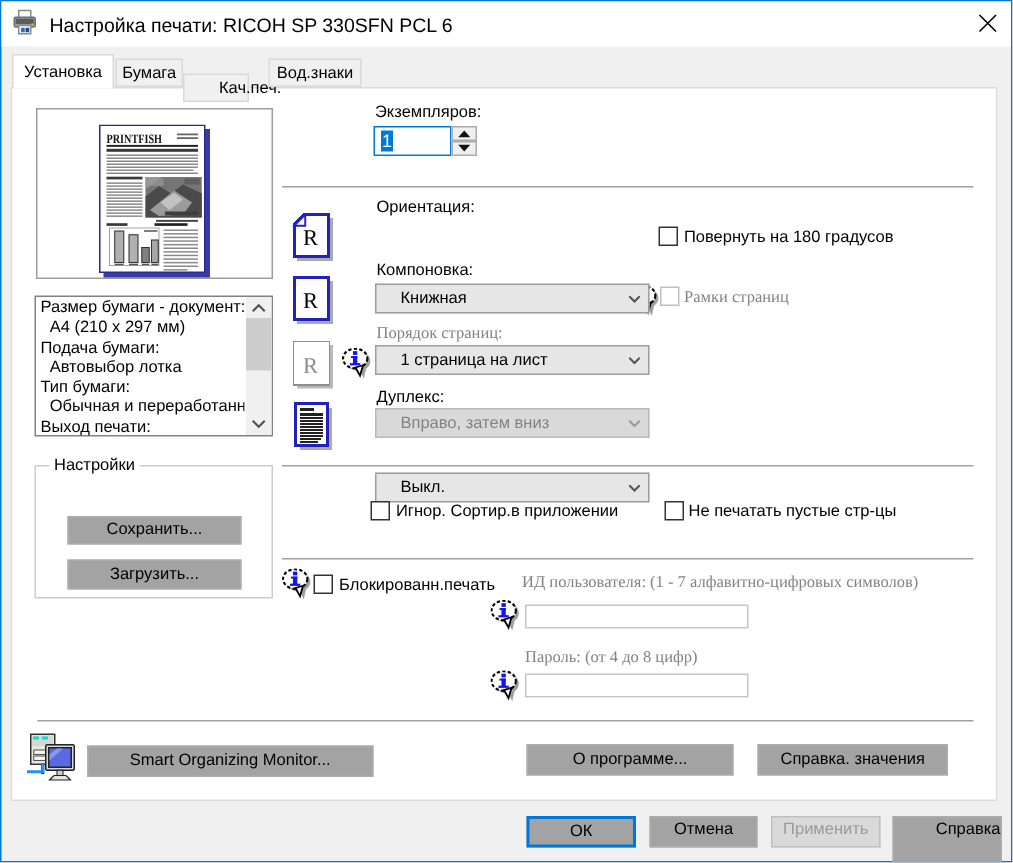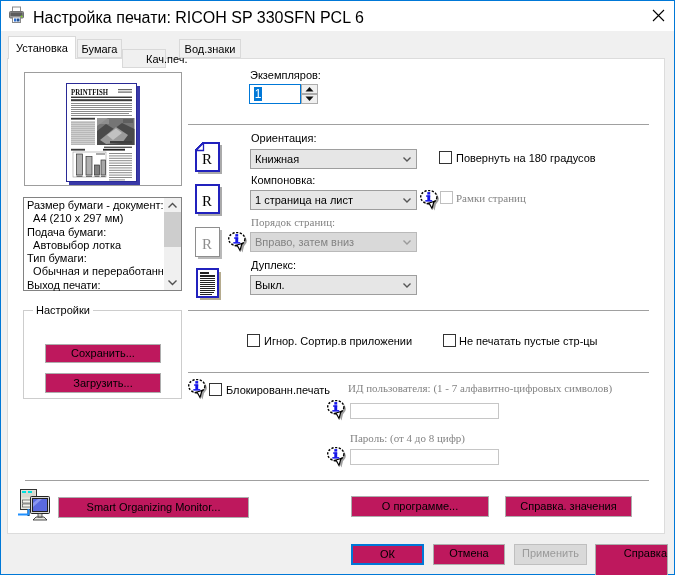--- a/index.html
+++ b/index.html
@@ -1,26 +1,26 @@
 <!DOCTYPE html>
 <html><head>
 <meta charset="utf-8">
 <style>
 * { margin:0; padding:0; box-sizing:border-box; }
 html,body { width:675px; height:575px; overflow:hidden; }
 body { font-family:"Liberation Sans",sans-serif; font-size:11px; color:#000; background:#f0f0f0; position:relative; }
 .abs { position:absolute; }
 .win { position:absolute; left:0; top:0; width:675px; height:575px; border:1px solid #0078d7; background:#f0f0f0; }
 .titlebar { position:absolute; left:1px; top:1px; width:673px; height:30px; background:#fff; }
-.title-text { position:absolute; left:33px; top:9px; font-size:16px; white-space:nowrap; }
+.title-text { position:absolute; left:33px; top:9px; font-size:13px; white-space:nowrap; }
 .tabpanel { position:absolute; left:7px; top:58px; width:658px; height:476px; background:#fff; border:1px solid #dcdcdc; }
 .tab { position:absolute; background:#f0f0f0; border:1px solid #d9d9d9; text-align:center; font-size:11px; }
 .tab.active { background:#fff; border-bottom:none; z-index:5; }
-.btn { position:absolute; background:#be185d; border:1px solid #adadad; text-align:center; font-size:11px; line-height:18px; }
-.combo { position:absolute; left:250px; width:167px; height:20px; background:#e6e6e6; border:1px solid #9e9e9e; font-size:11px; line-height:18px; padding-left:4px; }
+.btn { position:absolute; background:#a3a3a3; border:1px solid #adadad; text-align:center; font-size:11px; line-height:18px; }
+.combo { position:absolute; left:250px; width:183px; height:20px; background:#e6e6e6; border:1px solid #9e9e9e; font-size:11px; line-height:18px; padding-left:16px;margin-top:40px; }
 .combo.disabled { background:#d9d9d9; border-color:#b9b9b9; color:#838383; }
 .chev { position:absolute; right:5px; top:7px; width:8px; height:5px; }
 .cb { position:absolute; width:13px; height:13px; background:#fff; border:1px solid #333; }
 .cb.disabled { border-color:#bfbfbf; }
 .cblab { position:absolute; font-size:11px; white-space:nowrap; }
 .gray { color:#838383;font-family:Liberation Serif, serif; }
 .sep { position:absolute; height:1px; background:#a0a0a0; }
 .input { position:absolute; left:350px; width:149px; height:16px; background:#fff; border:1px solid #c6c6c6; }
 .lab { position:absolute; font-size:11px; white-space:nowrap; }
 </style>

